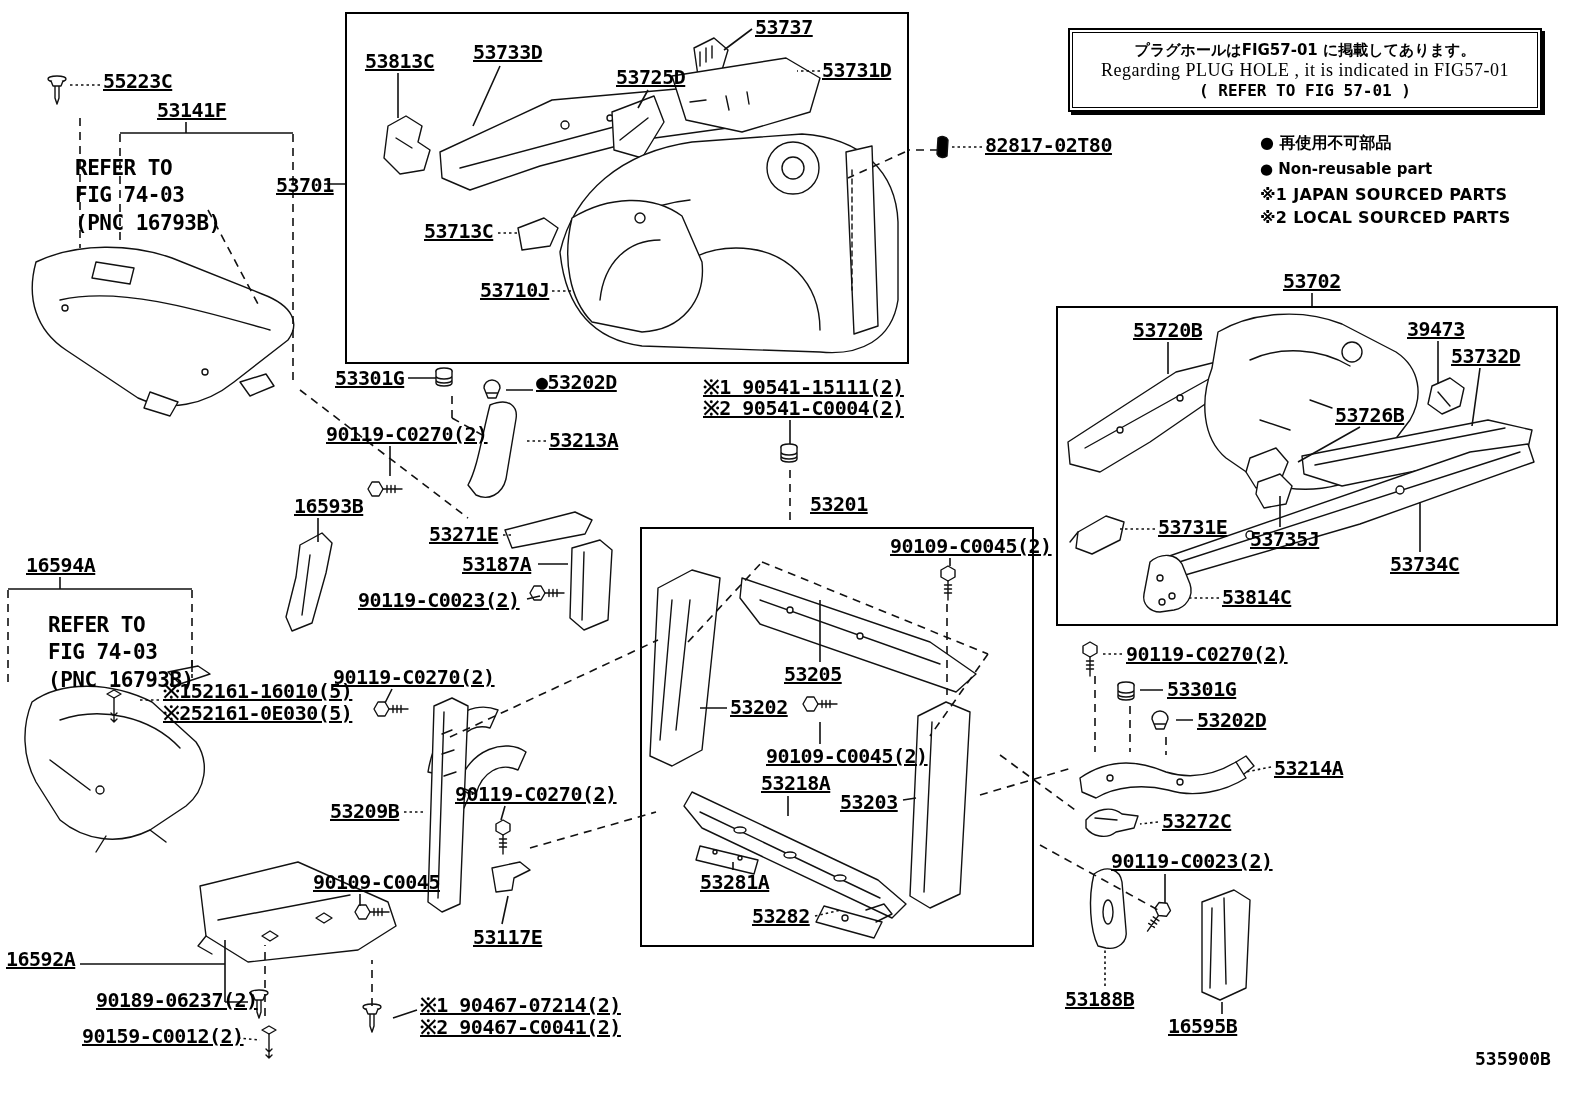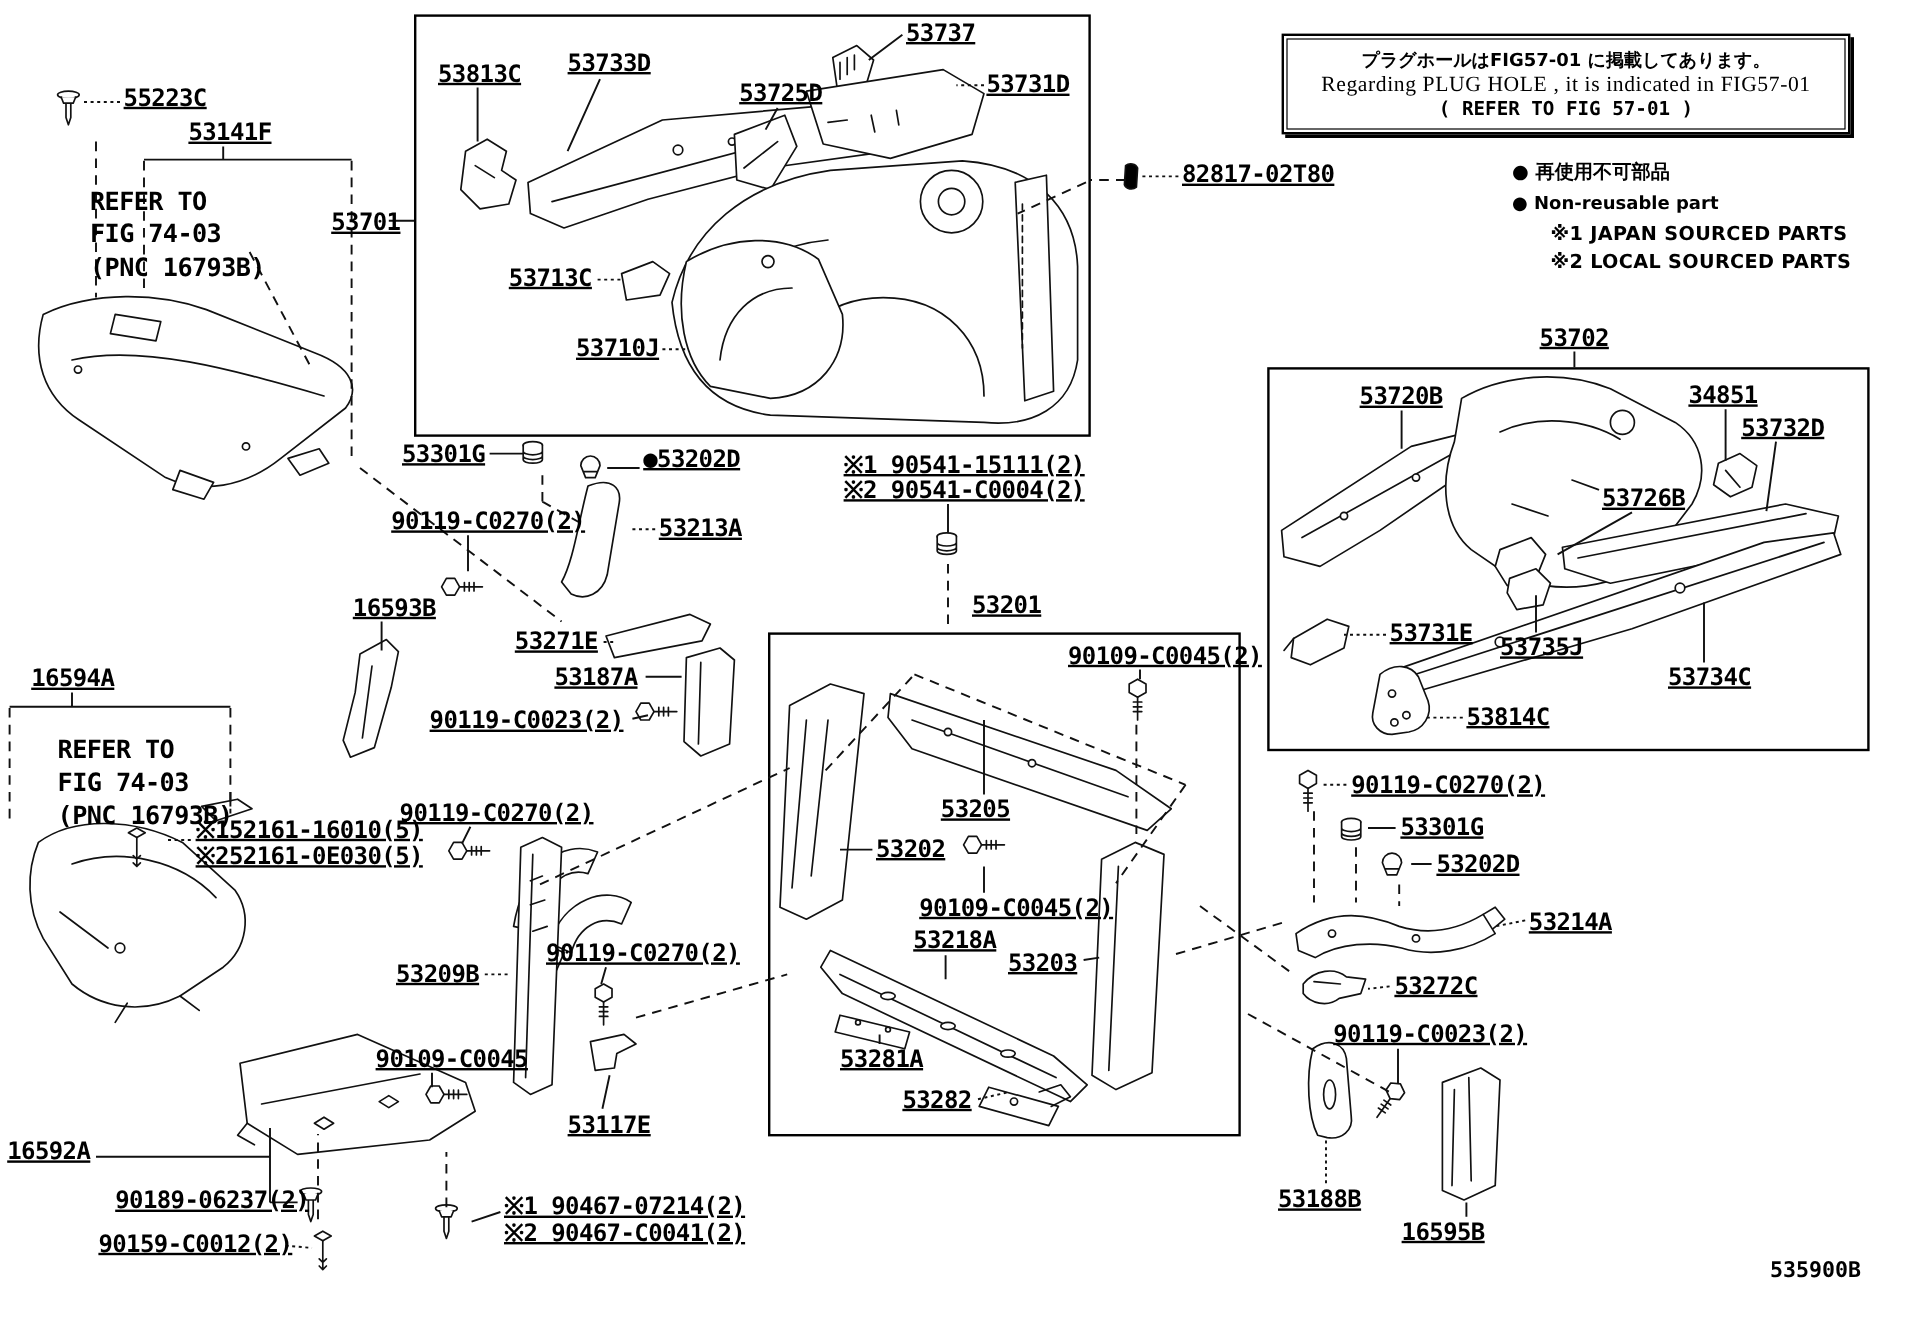--- a/index.html
+++ b/index.html
@@ -17,21 +17,21 @@
            border:2px solid #000;box-shadow:3px 3px 0 #000;background:#fff;padding:2px;margin-left:24px;}
   #notebox .inner{border:1px solid #000;width:100%;height:100%;box-sizing:border-box;
                   display:flex;flex-direction:column;justify-content:center;align-items:center;}
   #notebox .jp{font-family:"DejaVu Sans", sans-serif;font-weight:bold;font-size:15px;}
   #notebox .en{font-family:Liberation Serif, serif;font-size:18px;letter-spacing:0.5px;}
   #notebox .rf{font-family:"DejaVu Sans Mono", monospace;font-weight:bold;font-size:16px;}
   
   #legend{position:absolute;left:1260px;top:133px;z-index:3;}
   #legend .lg1{font-family:"DejaVu Sans", sans-serif;font-weight:bold;font-size:16px;margin-bottom:6px;}
   #legend .lg2{font-family:"DejaVu Sans", sans-serif;font-weight:bold;font-size:15px;margin-bottom:7px;}
-  #legend .lg3{font-family:"DejaVu Sans", sans-serif;font-weight:bold;font-size:16px;margin-bottom:4px;letter-spacing:0.3px;margin-left:32px;}
+  #legend .lg3{font-family:"DejaVu Sans", sans-serif;font-weight:bold;font-size:16px;margin-bottom:4px;letter-spacing:0.3px;}
   #figcode{position:absolute;left:1475px;top:1048px;z-index:3;font-weight:bold;font-size:18px;}
 </style>
 </head>
 <body>
 
 <div id="stage">
 
   <div class="frame" style="left:345px;top:12px;width:560px;height:348px"></div>
   <div class="frame" style="left:1056px;top:306px;width:498px;height:316px"></div>
   <div class="frame" style="left:640px;top:527px;width:390px;height:416px"></div>
@@ -374,21 +374,21 @@
   <div class="pl" style="left:365px;top:51px">53813C</div>
   <div class="pl" style="left:473px;top:42px">53733D</div>
   <div class="pl" style="left:616px;top:67px">53725D</div>
   <div class="pl" style="left:755px;top:17px">53737</div>
   <div class="pl" style="left:822px;top:60px">53731D</div>
   <div class="pl" style="left:424px;top:221px">53713C</div>
   <div class="pl" style="left:480px;top:280px">53710J</div>
   <div class="pl" style="left:985px;top:135px">82817-02T80</div>
   <div class="pl" style="left:1283px;top:271px">53702</div>
   <div class="pl" style="left:1133px;top:320px">53720B</div>
-  <div class="pl" style="left:1407px;top:319px">34851</div>
+  <div class="pl" style="left:1407px;top:319px">39473</div>
   <div class="pl" style="left:1451px;top:346px">53732D</div>
   <div class="pl" style="left:1335px;top:405px">53726B</div>
   <div class="pl" style="left:1158px;top:517px">53731E</div>
   <div class="pl" style="left:1250px;top:529px">53735J</div>
   <div class="pl" style="left:1390px;top:554px">53734C</div>
   <div class="pl" style="left:1222px;top:587px">53814C</div>
   <div class="pl" style="left:335px;top:368px">53301G</div>
   <div class="pl" style="left:536px;top:372px">●53202D</div>
   <div class="pl" style="left:326px;top:424px">90119-C0270(2)</div>
   <div class="pl" style="left:549px;top:430px">53213A</div>

